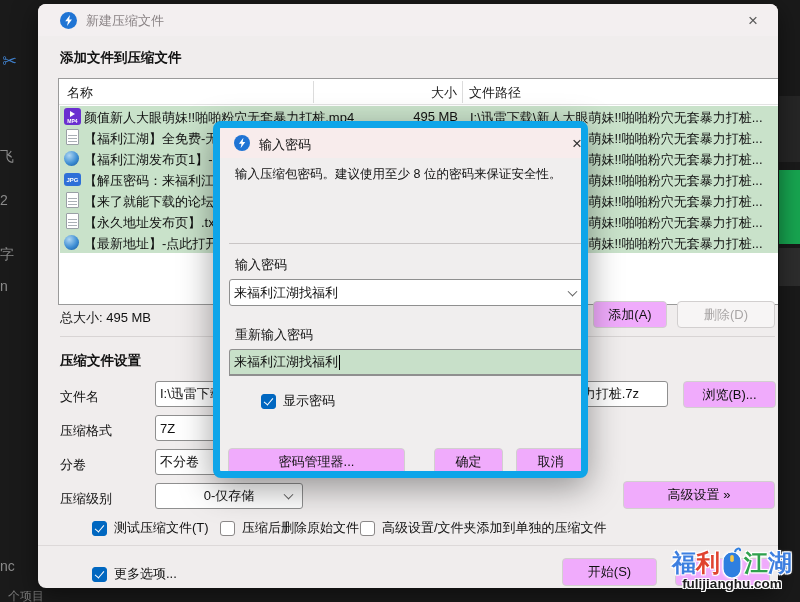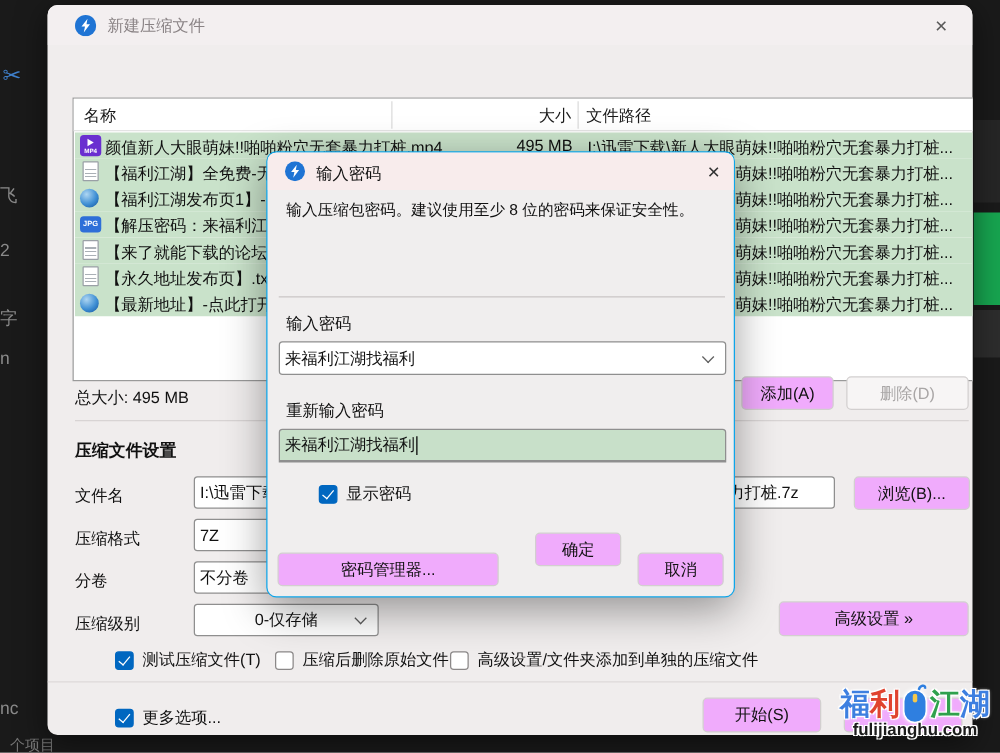--- a/index.html
+++ b/index.html
@@ -63,21 +63,21 @@
 
   
   .cb { display:inline-flex; align-items:center; gap:7px; font-size:13px; color:#111; position:absolute;padding-left:30px; }
   .cb .box { width:15px; height:15px; border-radius:3px; border:1px solid #8b8888; background:#fff; flex:0 0 auto; }
   .cb.checked .box { background:#0067c0; border-color:#0067c0; position:relative; }
   .cb.checked .box::after { content:""; position:absolute; left:4px; top:1.5px; width:4px; height:8px;
           border-right:1.8px solid #fff; border-bottom:1.8px solid #fff; transform:rotate(40deg); }
 
   
   #dlg { position:absolute; left:213px; top:121px; width:375px; height:357px; background:#f0eeee;
-         border:1px solid #0ea5e9; border-radius:8px; box-shadow:0 10px 34px rgba(0,0,0,.38); z-index:20; overflow:hidden; }
+         border:7px solid #0ea5e9; border-radius:8px; box-shadow:0 10px 34px rgba(0,0,0,.38); z-index:20; overflow:hidden; }
   #dlg-titlebar { position:absolute; left:0; top:0; width:100%; height:30px; background:#f8ecec; }
   #dlg-title { position:absolute; left:39px; top:8px; font-size:13px; color:#111; }
   #dlg-desc { position:absolute; left:15px; top:37px; width:345px; font-size:12.5px; color:#111; line-height:1.45; }
   #pw-input2 { background:#c8e0c9; border-bottom:2px solid #0067c0; border-radius:3px 3px 0 0; }
   .caret { display:inline-block; width:1px; height:15px; background:#000; margin-left:1px; }
 
   
   #wm { position:absolute; left:664px; top:536px; width:136px; height:64px; z-index:30; }
   #wm-text { position:absolute; left:0; top:10px; width:100%; display:flex; align-items:center; justify-content:center; }
   #wm-text span { font-size:24px; font-weight:bold; letter-spacing:0;
@@ -104,20 +104,21 @@
 <div id="win">
   <div id="titlebar">
     <svg class="app-icon" style="left:22px; top:8px;" viewBox="0 0 17 17">
       <circle cx="8.5" cy="8.5" r="8.5" fill="#1f74d4"></circle>
       <path d="M10 3 L5.2 9.2 H8 L7 14 L12 7.4 H9.2 Z" fill="#fff"></path>
     </svg>
     <span id="win-title">新建压缩文件</span>
     <span class="close-x" style="left:710px; top:8px;">×</span>
   </div>
 
+  <div id="section-title">添加文件到压缩文件</div>
 
   <div id="ftable">
     <div id="thead">
       <span class="th" style="left:8px;">名称</span>
       <span class="th" style="left:262px; width:136px; text-align:right;">大小</span>
       <span class="th" style="left:410px;">文件路径</span>
       <span class="vline" style="left:254px;"></span>
       <span class="vline" style="left:403px;"></span>
     </div>
     <div class="trow sel" style="top:27px;">
@@ -244,21 +245,21 @@
     <span>来福利江湖找福利</span>
     <span class="caret"></span>
   </div>
 
   <div class="cb checked" style="left:11px; top:264px;">
     <span class="box"></span>
     <span>显示密码</span>
   </div>
 
   <div class="btn" style="left:8px; top:320px; width:177px; height:27px;">密码管理器...</div>
-  <div class="btn" style="left:214px; top:304px; width:69px; height:27px;">确定</div>
+  <div class="btn" style="left:214px; top:320px; width:69px; height:27px;">确定</div>
   <div class="btn" style="left:296px; top:320px; width:69px; height:27px;">取消</div>
 </div>
 
 <div id="wm">
   <div id="wm-text">
     <span style="color: rgb(61, 127, 224);">福</span>
       <span style="color: rgb(224, 67, 47);">利</span>
       <svg width="26" height="34" viewBox="0 0 26 34" style="margin:0 -1px; filter:drop-shadow(0 0 1.5px #fff);">
       <path d="M16 7 C16 2 22 1 21 5" stroke="#2f7fe0" stroke-width="2" fill="none"></path>
       <rect x="4" y="6" width="18" height="26" rx="9" fill="#2f7fe0" stroke="#fff" stroke-width="1.2"></rect>

